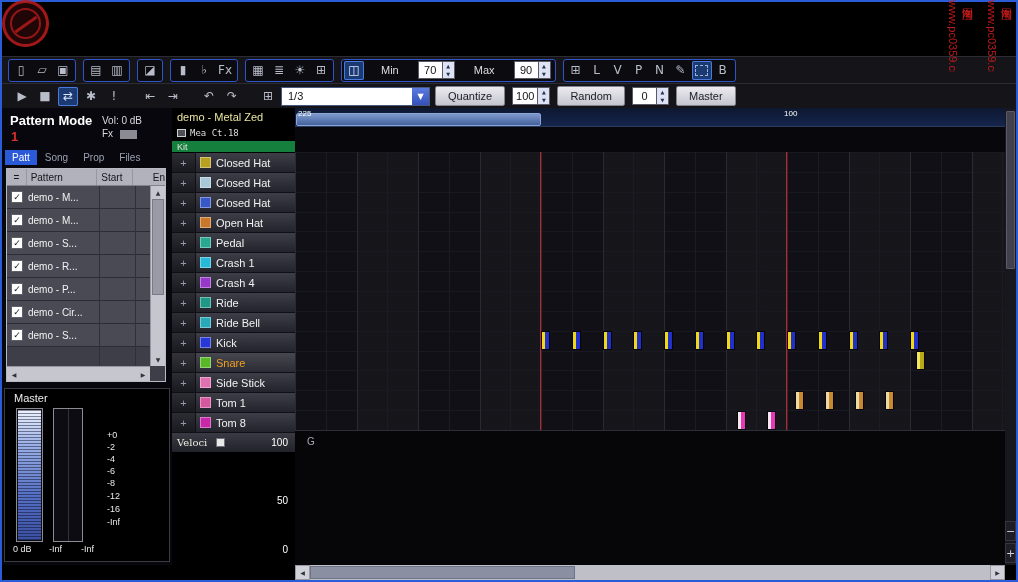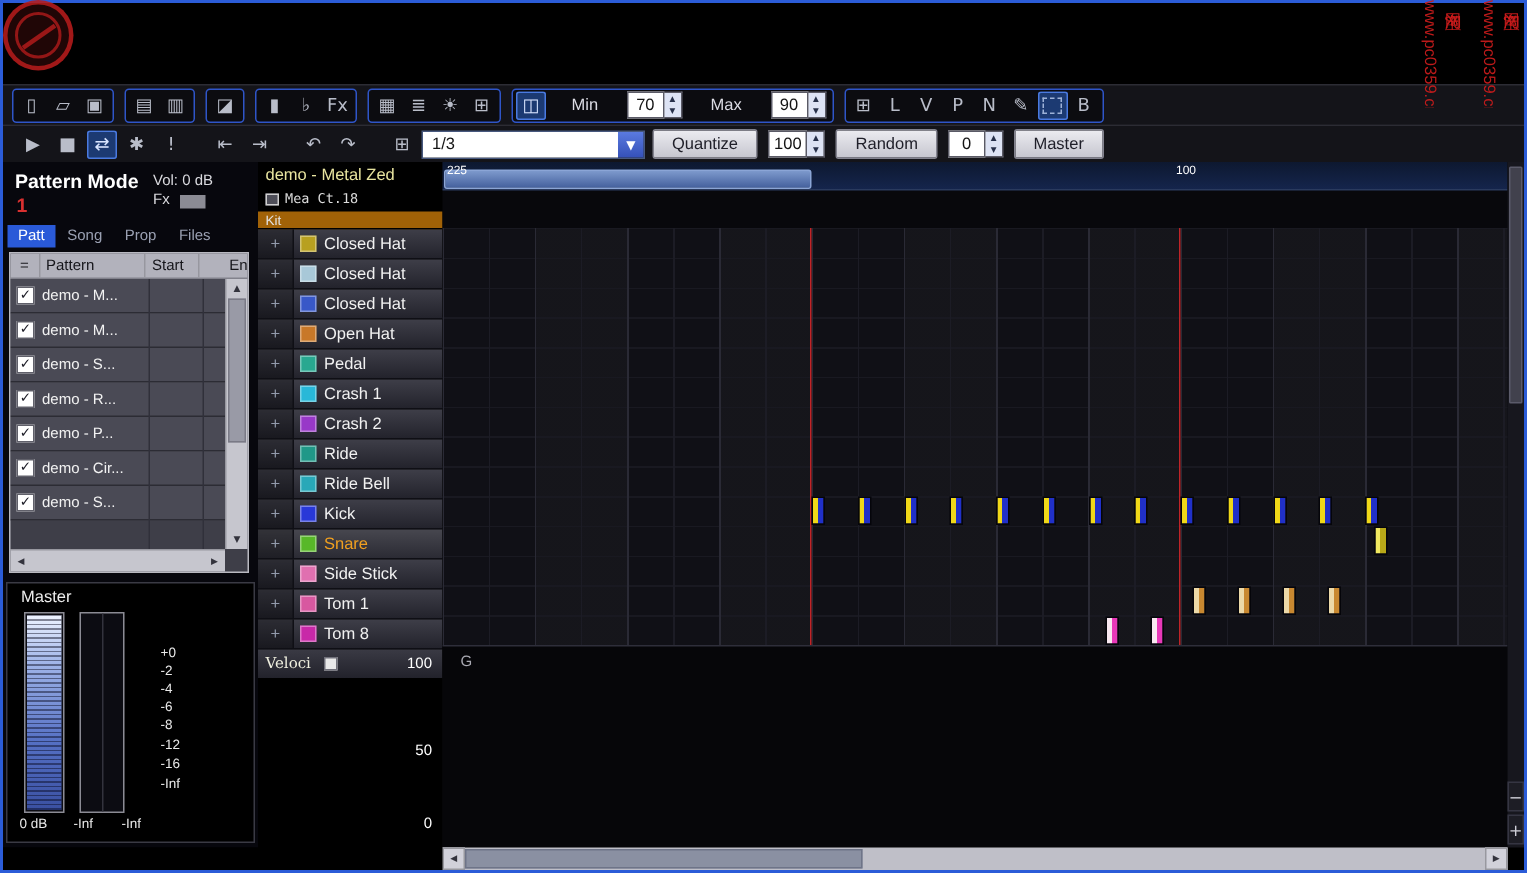--- a/index.html
+++ b/index.html
@@ -98,21 +98,21 @@
   .meter.m2::after{content:"";position:absolute;left:50%;top:0;bottom:0;width:1px;background:#33333d;}
   .mscale{position:absolute;left:102px;color:#eaeaea;font-size:9px;}
   .mbot{position:absolute;top:155px;color:#eaeaea;font-size:9px;}
 
   
   .track-panel{position:absolute;left:172px;top:108px;width:123px;height:457px;background:#000;}
   .tp-name{position:absolute;left:5px;top:3px;color:#e9e5a0;font-size:11px;white-space:nowrap;}
   .tp-meta{position:absolute;left:5px;top:20px;display:flex;align-items:center;gap:4px;}
   .tp-meta-icon{width:9px;height:8px;border:1px solid #cfcfcf;background:#4e4e58;}
   .tp-meta-text{color:#dcdcdc;font-size:9px;font-family:"DejaVu Sans Mono",monospace;}
-  .tp-kit{position:absolute;left:0;top:33px;width:123px;height:12px;background:#a16207;
+  .tp-kit{position:absolute;left:0;top:33px;width:123px;height:12px;background:#15803d;
           color:#e2e2e2;font-size:9px;display:flex;align-items:center;padding-left:5px;
           border-bottom:1px solid #000;}
   .tp-tracks{position:absolute;left:0;top:45px;width:123px;}
   .trow{display:flex;align-items:center;height:20px;background:linear-gradient(180deg,#3e3e48,#23232c);
         border-bottom:1px solid #0f0f15;}
   .trow .add{width:24px;height:100%;color:#939bac;font-size:11px;display:flex;align-items:center;
              justify-content:center;background:rgba(0,0,0,.28);border-right:1px solid #0f0f15;}
   .trow .chip{width:11px;height:11px;margin:0 5px 0 4px;border:1px solid rgba(255,255,255,.38);}
   .trow .tname{color:#f1f1f1;font-size:11px;white-space:nowrap;}
   .trow.selected{background:linear-gradient(180deg,#47474f,#2b2b34);}
@@ -399,21 +399,21 @@
           <div class="tname">Pedal</div>
         </div>
         <div class="trow">
           <div class="add">+</div>
           <div class="chip" style="background: rgb(40, 184, 216);"></div>
           <div class="tname">Crash 1</div>
         </div>
         <div class="trow">
           <div class="add">+</div>
           <div class="chip" style="background: rgb(152, 56, 200);"></div>
-          <div class="tname">Crash 2</div>
+          <div class="tname">Crash 4</div>
         </div>
         <div class="trow">
           <div class="add">+</div>
           <div class="chip" style="background: rgb(32, 152, 136);"></div>
           <div class="tname">Ride</div>
         </div>
         <div class="trow">
           <div class="add">+</div>
           <div class="chip" style="background: rgb(40, 168, 184);"></div>
           <div class="tname">Ride Bell</div>

